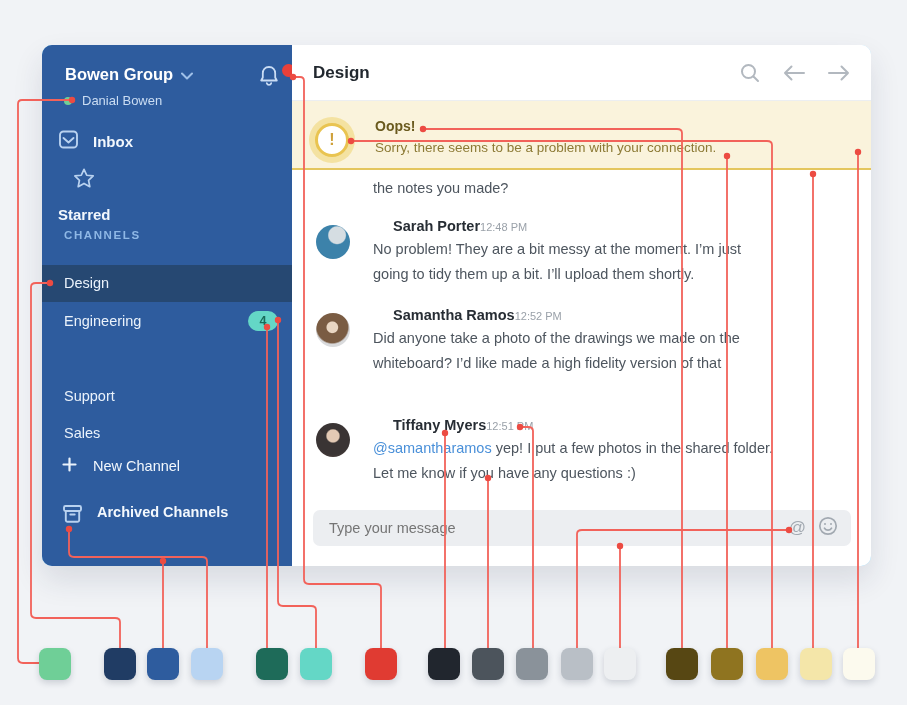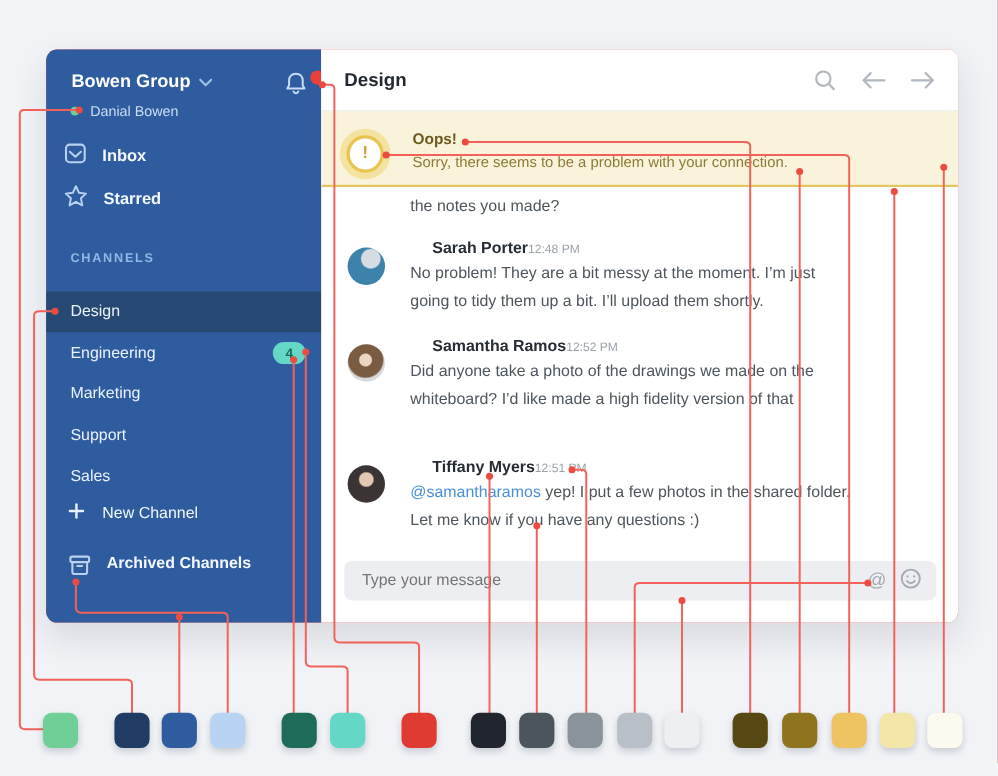--- a/index.html
+++ b/index.html
@@ -1,21 +1,21 @@
 <!DOCTYPE html>
 <html><head>
 <meta charset="utf-8">
 <style>
   * { margin:0; padding:0; box-sizing:border-box; }
   html,body { width:907px; height:705px; }
   body { background:#F1F3F6; font-family:"Liberation Sans", sans-serif; position:relative; overflow:hidden; }
 
   
   .app-card { position:absolute; left:42px; top:45px; width:829px; height:521px;
-    border-radius:10px; box-shadow:0 14px 30px rgba(30,45,70,.12); z-index:1; background:#ef4444; }
+    border-radius:10px; box-shadow:0 14px 30px rgba(30,45,70,.12); z-index:1; background:#7dd3fc; }
 
   
   .sidebar { position:absolute; left:0; top:0; width:250px; height:521px;
     background:#2E5C9E; border-radius:10px 0 0 10px; overflow:hidden; }
   .ws-row { position:absolute; left:23px; top:20px; display:flex; align-items:center; gap:8px;
     color:#FFFFFF; font-size:16.5px; font-weight:700; }
   .bell-wrap { position:absolute; left:216px; top:19px; width:30px; height:28px; }
   .bell-dot { position:absolute; left:24px; top:0px; width:13px; height:13px; border-radius:50%; }
   .status-row { position:absolute; left:22px; top:48px; display:flex; align-items:center; gap:10px; }
   .status-dot { width:8px; height:8px; border-radius:50%; }
@@ -107,40 +107,37 @@
     <div class="nav-row" style="top:84px;">
       <span>
         <svg width="21" height="21" viewBox="0 0 21 21">
             <rect x="2" y="2.5" width="17" height="16" rx="3.5" fill="none" stroke="#B9D2F0" stroke-width="1.9"></rect>
             <polyline points="5.5,9 10.5,13.5 15.5,9" fill="none" stroke="#B9D2F0" stroke-width="1.9" stroke-linecap="round" stroke-linejoin="round"></polyline>
           </svg>
       </span>
       <span>Inbox</span>
     </div>
 
-    <div class="nav-row" style="top:122px;">
+    <div class="nav-row" style="top:122px;flex-direction:column;">
       <span>
         <svg width="22" height="22" viewBox="0 0 24 24">
             <path d="M12 2.5 L15 9 L22 9.8 L17 14.5 L18.3 21.5 L12 18 L5.7 21.5 L7 14.5 L2 9.8 L9 9 Z" fill="none" stroke="#B9D2F0" stroke-width="1.9" stroke-linejoin="round"></path>
           </svg>
       </span>
       <span>Starred</span>
     </div>
 
     <div class="channels-label">CHANNELS</div>
 
     <div class="channel-row selected" style="top: 220px; background-color: rgb(38, 72, 114);">
       <span>Design</span>
     </div>
     <div class="channel-row" style="top:258px;">
       <span>Engineering</span>
       <span class="badge" style="color: rgb(26, 107, 90); background-color: rgb(100, 215, 198);">4</span>
-    </div>
-    <div class="channel-row" style="top:295px;">
-      <span>Marketing</span>
     </div>
     <div class="channel-row" style="top:333px;">
       <span>Support</span>
     </div>
     <div class="channel-row" style="top:370px;">
       <span>Sales</span>
     </div>
 
     <div class="new-channel">
       <span>

